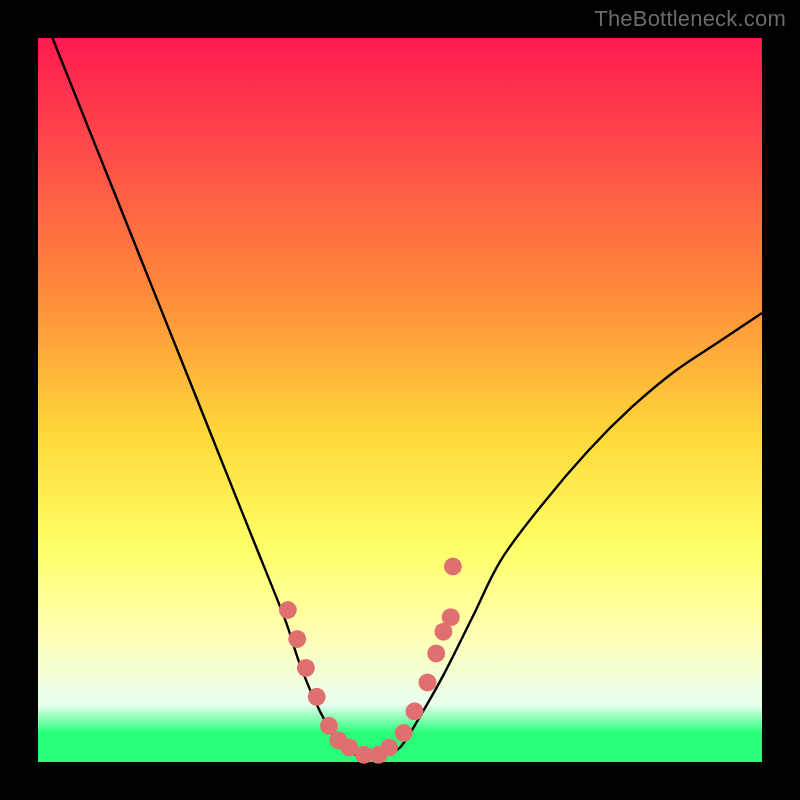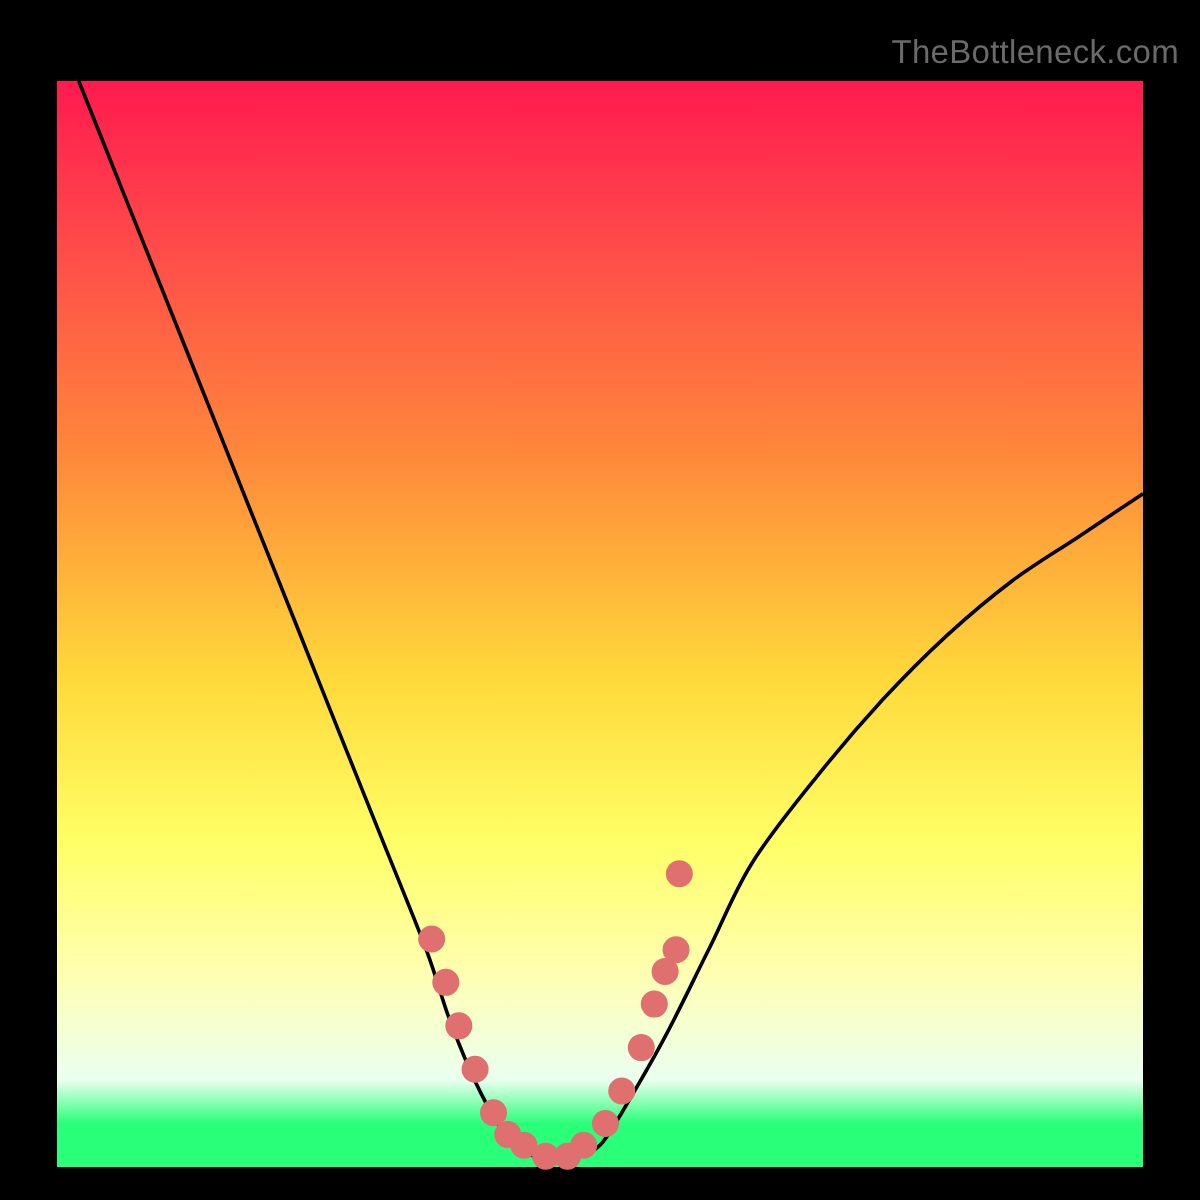--- a/index.html
+++ b/index.html
@@ -7,21 +7,21 @@
     padding: 0;
     width: 800px;
     height: 800px;
     overflow: hidden;
     background: #000;
     font-family: Arial, Helvetica, sans-serif;
   }
   .frame {
     position: absolute;
     left: 0;
-    top: 16px;
+    top: 0;
     width: 800px;
     height: 772px;
     background: #000;
   }
   .plot {
     position: absolute;
     left: 38px;
     top: 38px;
     width: 724px;
     height: 724px;

